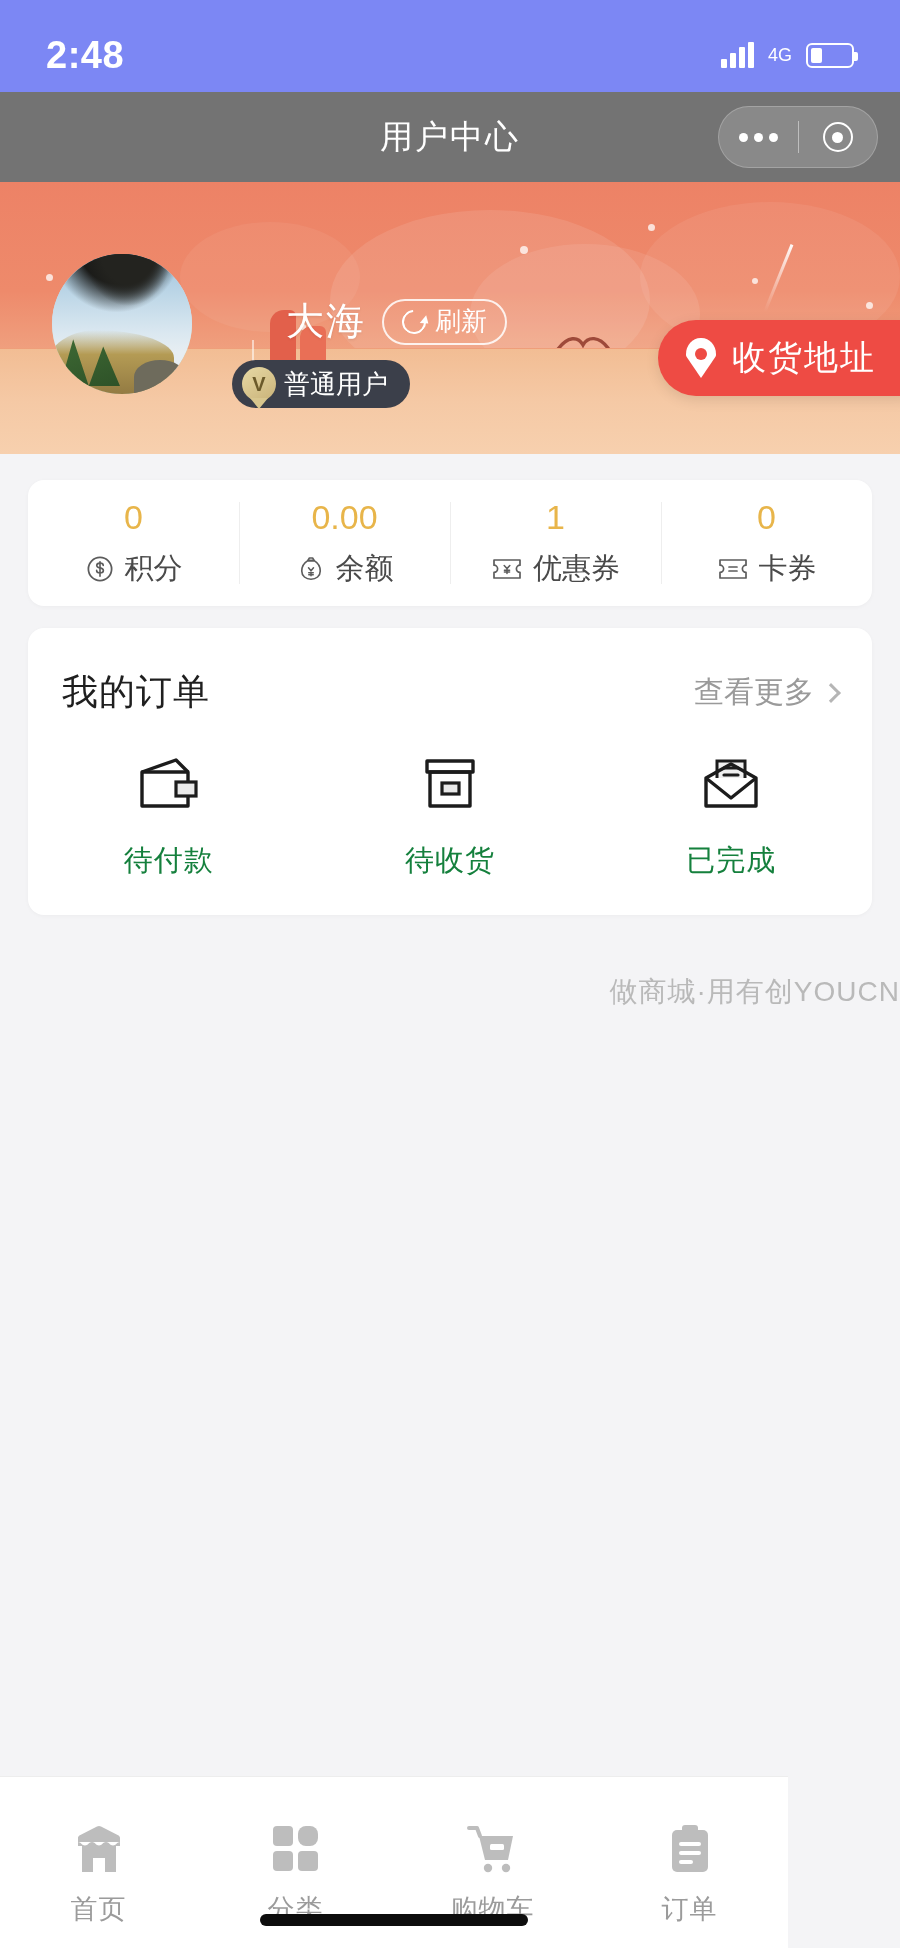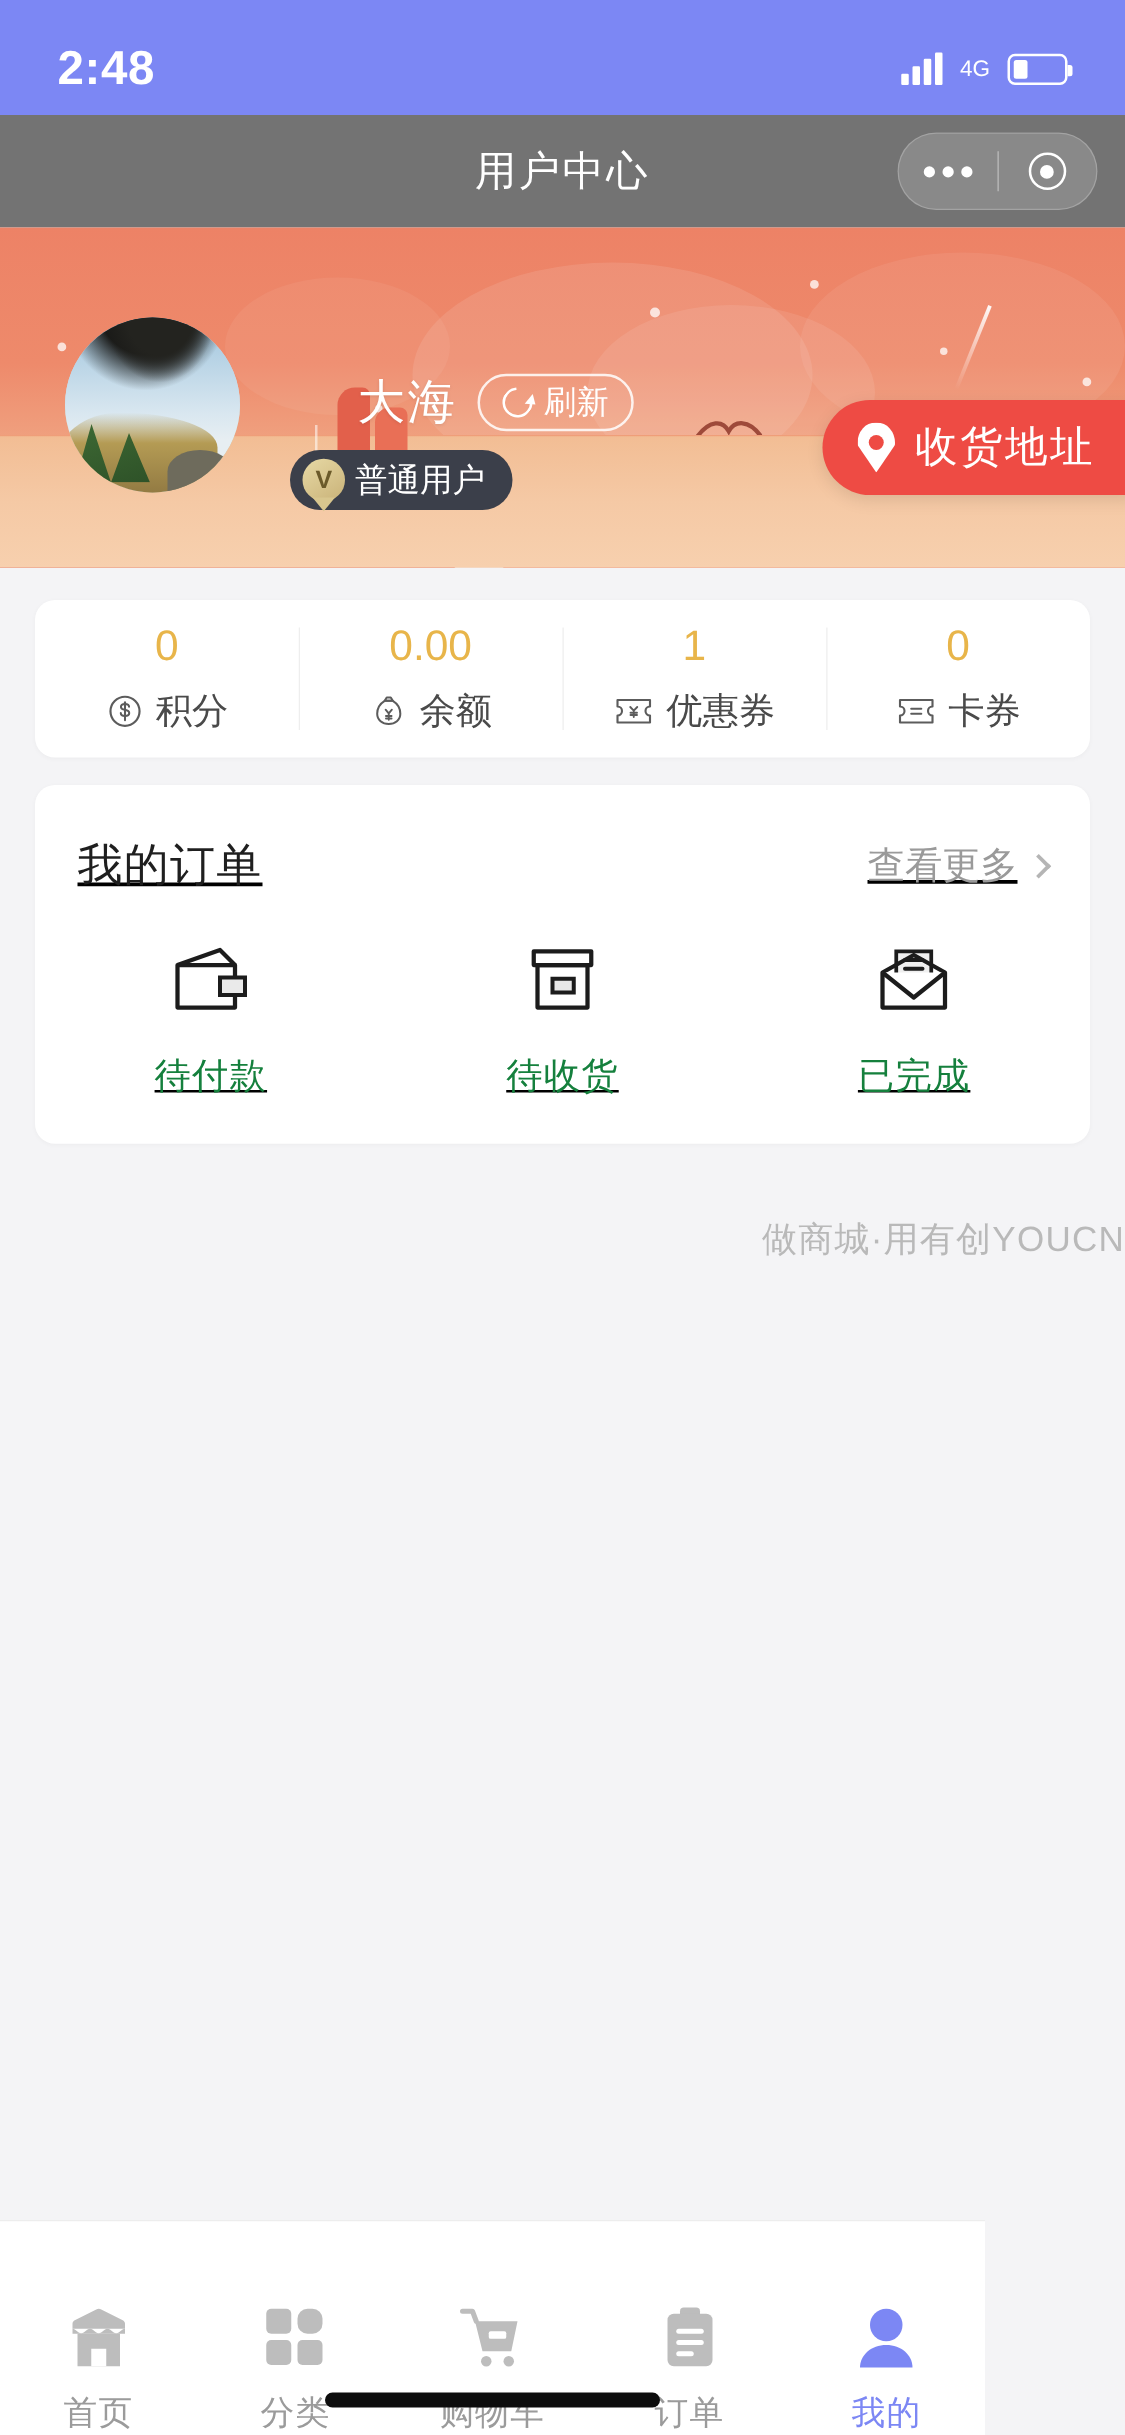--- a/index.html
+++ b/index.html
@@ -206,21 +206,21 @@
     flex: 1; display: flex; flex-direction: column; align-items: center; justify-content: center;
     position: relative; gap: 12px;
   }
   .stat + .stat::before {
     content: ""; position: absolute; left: 0; top: 22px; bottom: 22px; width: 1px; background: #eee;
   }
   .stat-val { font-size: 34px; color: #E8B54A; font-weight: 500; }
   .stat-lab { display: flex; align-items: center; gap: 10px; font-size: 29px; color: #4a4a4a; }
   .stat-lab svg { display: block; }
 
-  .orders-card { margin-top: 22px; padding: 40px 0 34px 0; text-decoration: underline; }
+  .orders-card { margin-top: 22px; padding: 40px 0 34px 0; }
   .orders-head {
     display: flex; align-items: center; justify-content: space-between;
     padding: 0 34px; margin-bottom: 34px;
   }
   .orders-title { font-size: 36px; color: #1f1f1f; letter-spacing: 1px; }
   .orders-more { display: flex; align-items: center; gap: 10px; font-size: 30px; color: #9a9a9a; }
   .chev {
     width: 14px; height: 14px; border-right: 3px solid #b5b5b5; border-top: 3px solid #b5b5b5;
     transform: rotate(45deg); display: block;
   }
@@ -232,21 +232,21 @@
   .order-lab { font-size: 29px; color: #15803d; letter-spacing: 1px; }
 
   .footnote {
     text-align: right; margin-top: 58px; font-size: 28px; color: #b9b9b9; letter-spacing: 1px;
   }
 
   
   .tabbar {
     position: absolute; left: 0; bottom: 0; width: 788px; height: 172px;
     background: #fff; border-top: 1px solid #ededed;
-    display: flex; align-items: flex-end; padding-top: 22px;
+    display: flex; align-items: center; padding-top: 22px;
   }
   .tab { flex: 1; display: flex; flex-direction: column; align-items: center; gap: 14px; }
   .tab-ico { height: 56px; display: flex; align-items: center; justify-content: center; }
   .tab-lab { font-size: 27px; color: #9b9b9b; letter-spacing: 1px; }
   .tab.active .tab-lab { color: #7C87F4; }
   .home-indicator {
     position: absolute; left: 50%; transform: translateX(-50%); bottom: 22px;
     width: 268px; height: 12px; background: #0d0d0d; border-radius: 6px;
   }
   .watermark {
@@ -501,25 +501,16 @@
         <svg width="46" height="50" viewBox="0 0 46 50">
           <rect x="15" y="1" width="16" height="9" rx="3" fill="#bdbdbd"></rect>
           <rect x="5" y="6" width="36" height="42" rx="5" fill="#bdbdbd"></rect>
           <rect x="12" y="18" width="22" height="4" rx="2" fill="#fff"></rect>
           <rect x="12" y="27" width="22" height="4" rx="2" fill="#fff"></rect>
           <rect x="12" y="36" width="14" height="4" rx="2" fill="#fff"></rect>
         </svg>
       </span>
       <span class="tab-lab">订单</span>
     </div>
-    <div class="tab active">
-      <span class="tab-ico">
-        <svg width="50" height="50" viewBox="0 0 50 50">
-          <circle cx="25" cy="15" r="13" fill="#7C87F4"></circle>
-          <path d="M25 31c12 0 21 8 21 18H4c0-10 9-18 21-18z" fill="#7C87F4"></path>
-        </svg>
-      </span>
-      <span class="tab-lab">我的</span>
-    </div>
     <div class="home-indicator"></div>
   </div>
 
 </div>
 
 </body></html>

